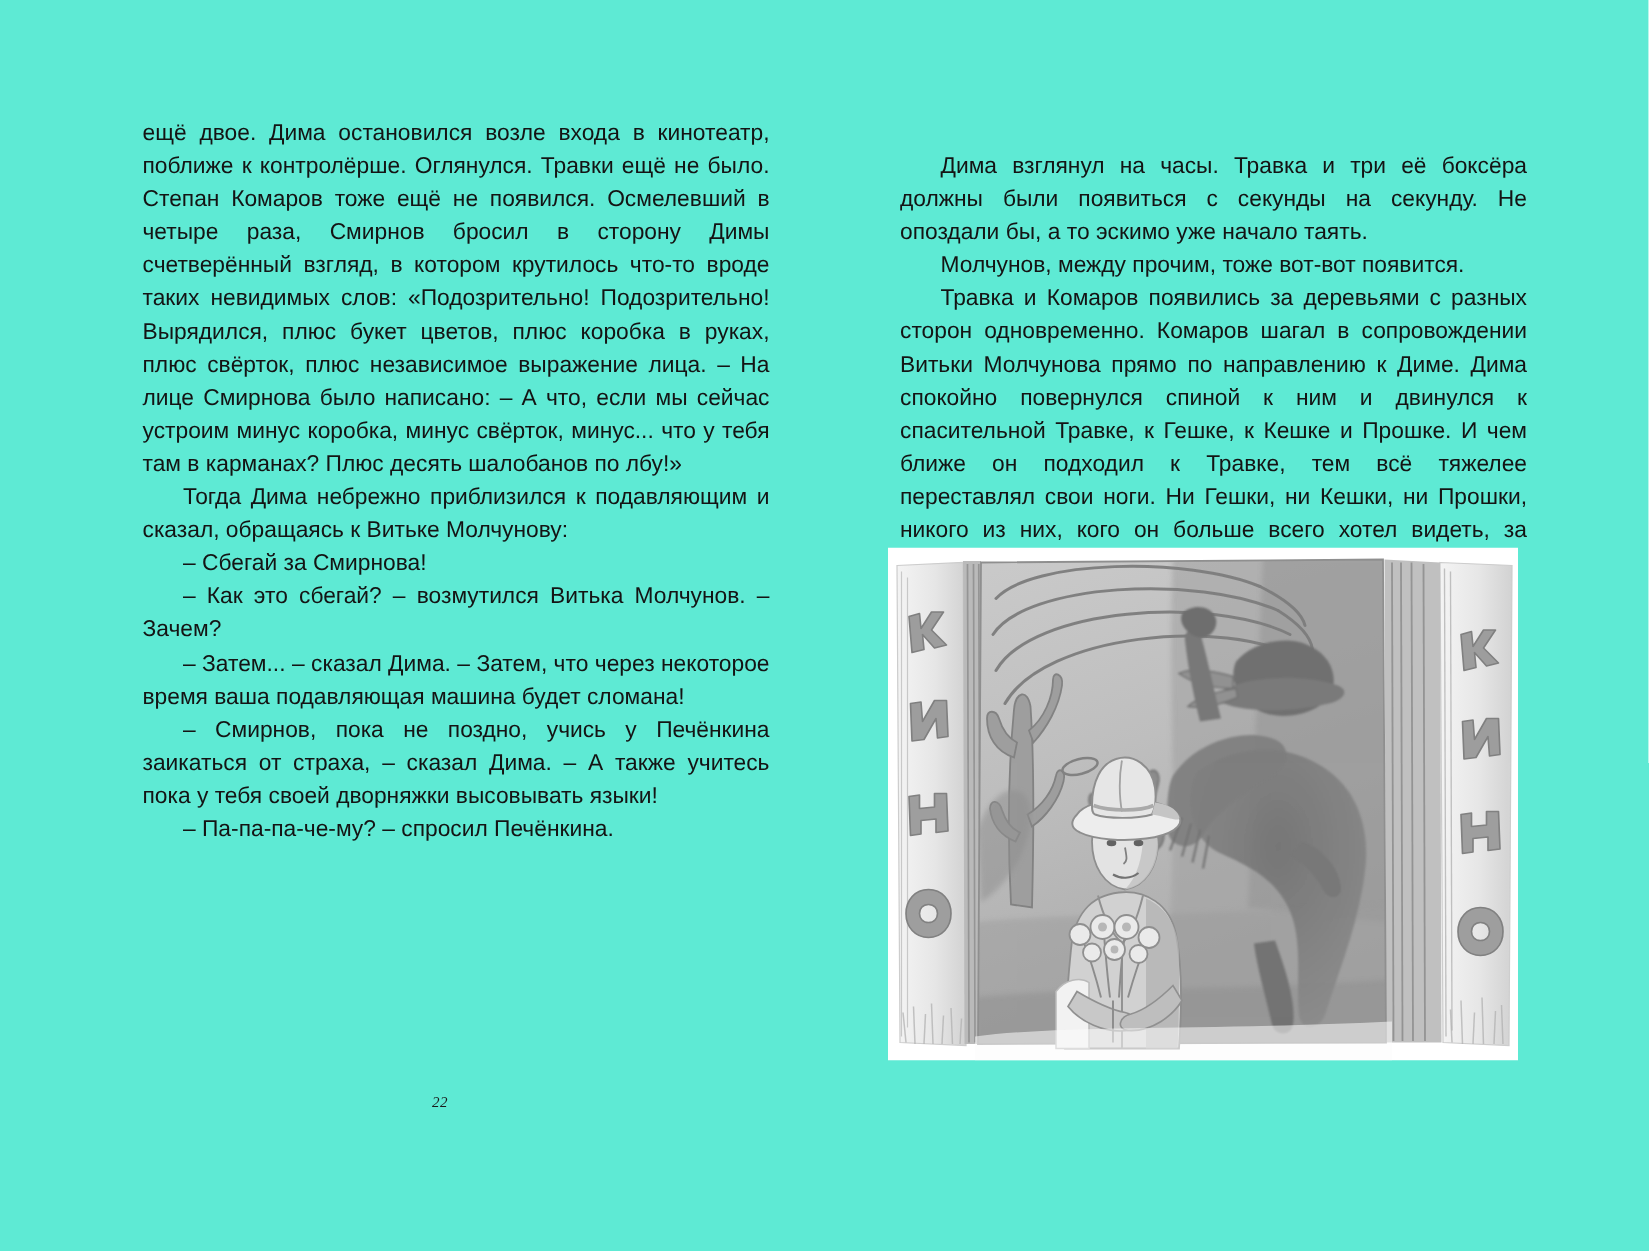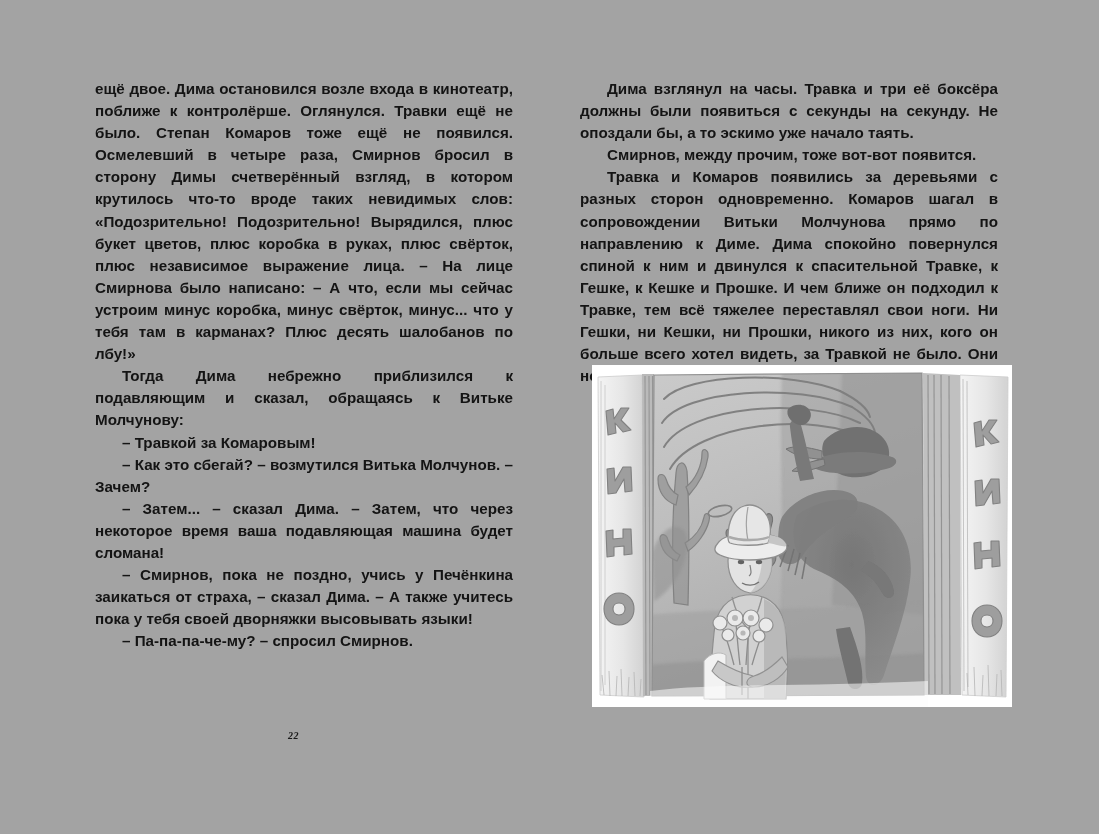--- a/index.html
+++ b/index.html
@@ -13,38 +13,37 @@
     height: 834px;
     overflow: hidden;
     font-family: "Liberation Sans", sans-serif;
     color: #111111;
   }
 
   .spread {
     position: relative;
     width: 1099px;
     height: 834px;
-    background: #a3a3a3;
-    font-weight: bold;
+    background: #5eead4;
   }
 
   
   .column {
     position: absolute;
     top: 78px;
     width: 418px;
     font-size: 15.2px;
     line-height: 22.1px;
     text-align: justify;
     text-justify: inter-word;
     color: #141414;
     -webkit-font-smoothing: antialiased;
   }
   .column.left  { left: 95px; }
-  .column.right { left: 580px; }
+  .column.right { left: 600px; margin-top: 22px; }
 
   .para {
     margin: 0;
     text-indent: 27px;
     hyphens: manual;
   }
   .para.noindent { text-indent: 0; }
 
   
   .folio {
@@ -69,32 +68,32 @@
   .illustration svg { display: block; width: 100%; height: 100%; }
 </style>
 </head>
 <body>
 
 <div class="spread">
 
   <div class="column left">
     <p class="para noindent">ещё двое. Дима остановился возле входа в кинотеатр, поближе к контролёрше. Оглянулся. Травки ещё не было. Степан Комаров тоже ещё не появился. Осмелевший в четыре раза, Смирнов бросил в сторону Димы счетверённый взгляд, в котором крутилось что-то вроде таких невидимых слов: «Подозрительно! Подозрительно! Вырядился, плюс букет цветов, плюс коробка в руках, плюс свёрток, плюс независимое выражение лица. – На лице Смирнова было написано: – А что, если мы сейчас устроим минус коробка, минус свёрток, минус... что у тебя там в карманах? Плюс десять шалобанов по лбу!»</p>
     <p class="para">Тогда Дима небрежно приблизился к подавляющим и сказал, обращаясь к Витьке Молчунову:</p>
-    <p class="para">– Травкой за Комаровым!</p>
+    <p class="para">– Сбегай за Смирнова!</p>
     <p class="para">– Как это сбегай? – возмутился Витька Молчунов. – Зачем?</p>
     <p class="para">– Затем... – сказал Дима. – Затем, что через некоторое время ваша подавляющая машина будет сломана!</p>
     <p class="para">– Смирнов, пока не поздно, учись у Печёнкина заикаться от страха, – сказал Дима. – А также учитесь пока у тебя своей дворняжки высовывать языки!</p>
-    <p class="para">– Па-па-па-че-му? – спросил Смирнов.</p>
+    <p class="para">– Па-па-па-че-му? – спросил Печёнкина.</p>
   </div>
 
   <div class="folio">22</div>
 
   <div class="column right">
     <p class="para">Дима взглянул на часы. Травка и три её боксёра должны были появиться с секунды на секунду. Не опоздали бы, а то эскимо уже начало таять.</p>
-    <p class="para">Смирнов, между прочим, тоже вот-вот появится.</p>
+    <p class="para">Молчунов, между прочим, тоже вот-вот появится.</p>
     <p class="para">Травка и Комаров появились за деревьями с разных сторон одновременно. Комаров шагал в сопровождении Витьки Молчунова прямо по направлению к Диме. Дима спокойно повернулся спиной к ним и двинулся к спасительной Травке, к Гешке, к Кешке и Прошке. И чем ближе он подходил к Травке, тем всё тяжелее переставлял свои ноги. Ни Гешки, ни Кешки, ни Прошки, никого из них, кого он больше всего хотел видеть, за Травкой не было. Они не пришли</p>
   </div>
 
   <div class="illustration">
     <svg viewBox="0 0 420 342" xmlns="http://www.w3.org/2000/svg">
       <defs>
         <linearGradient id="posterGrad" x1="0" y1="0" x2="0.3" y2="1">
           <stop offset="0%" stop-color="#c9c9c9"></stop>
           <stop offset="45%" stop-color="#bdbdbd"></stop>
           <stop offset="100%" stop-color="#a9a9a9"></stop>

